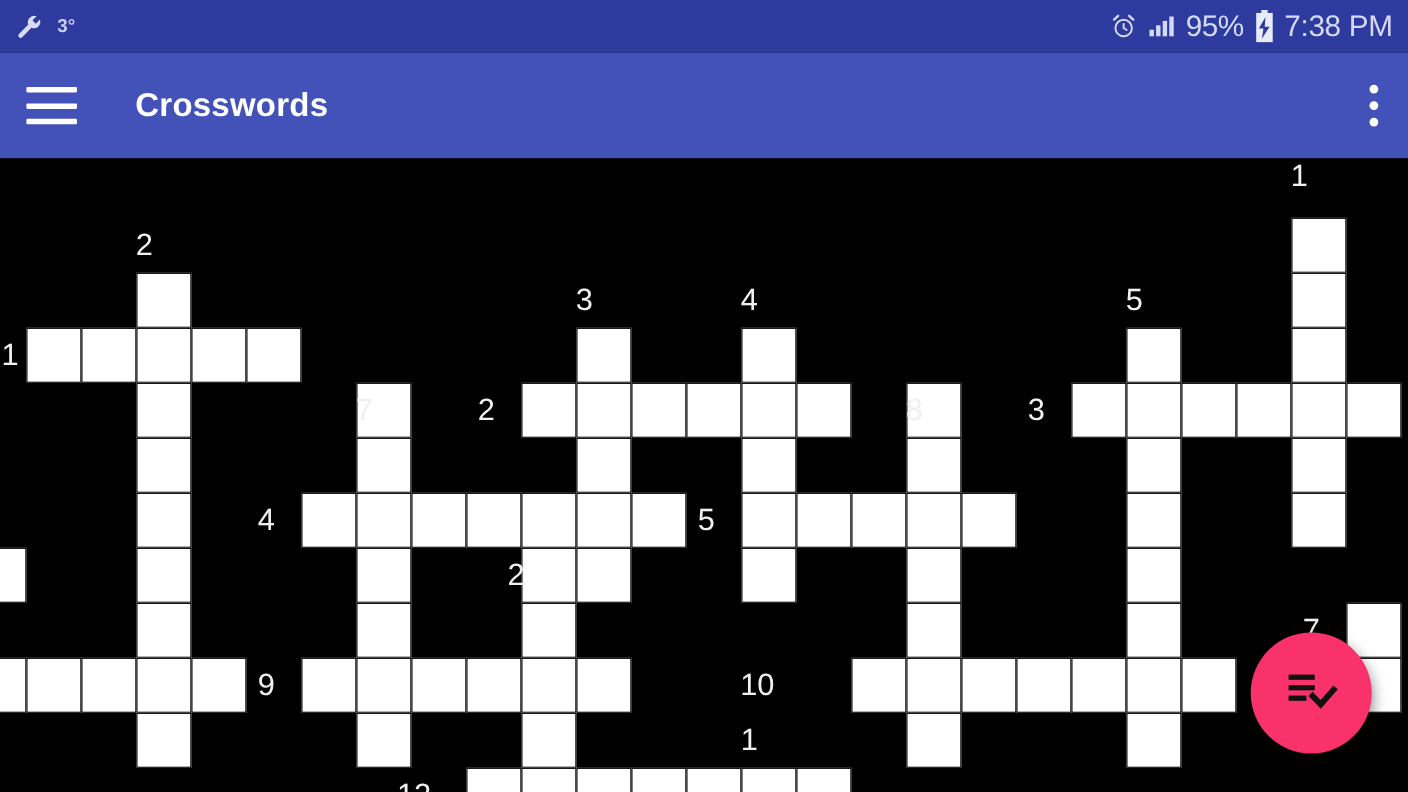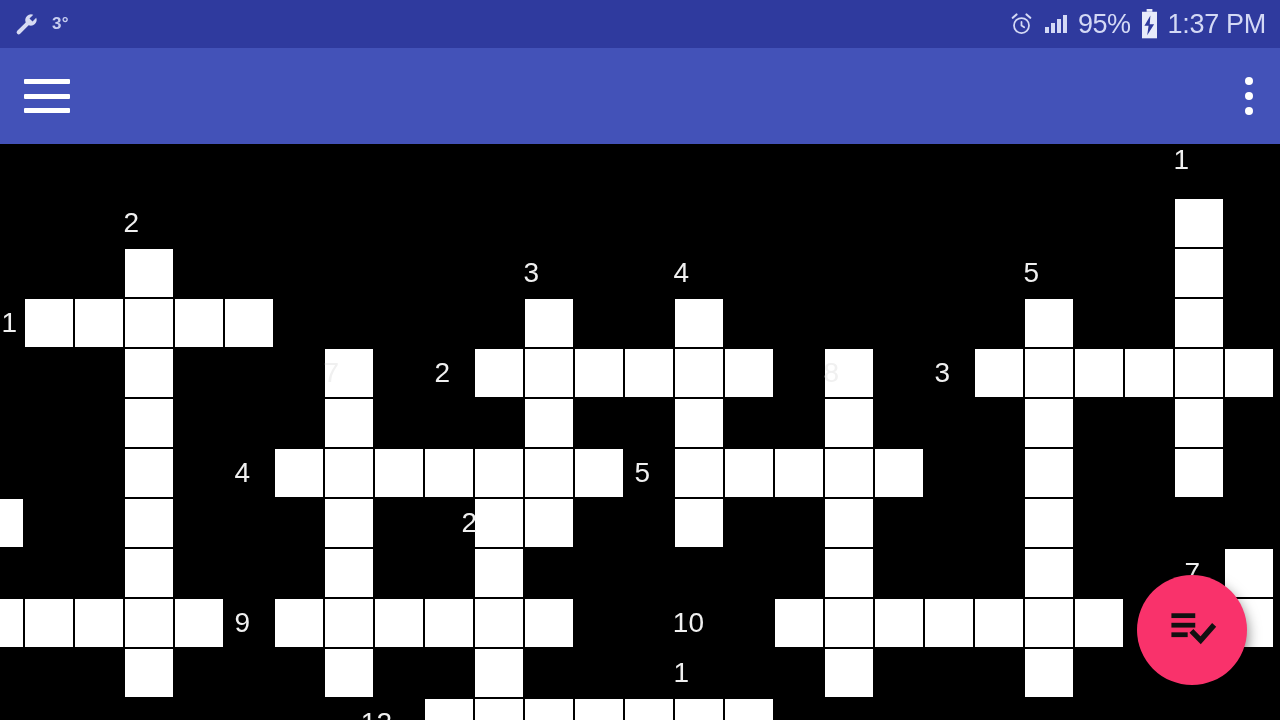--- a/index.html
+++ b/index.html
@@ -95,30 +95,31 @@
       </svg>
     </span>
     <span class="sb-pct">95%</span>
     <span>
       <svg class="icon-svg" width="19" height="30" viewBox="0 0 16 26">
         <rect x="5.5" y="0" width="5" height="2.4" fill="#e8ebfa"></rect>
         <rect x="1.5" y="2.4" width="13" height="23" fill="#e8ebfa"></rect>
         <path d="M8.8 5.6 3.6 14.6h3.6L6 22.8l6-9.6H8.2z" fill="#2f3a9e"></path>
       </svg>
     </span>
-    <span class="sb-time">1:37 PM</span>
+    <span class="sb-time">7:38 PM</span>
   </div>
 </div>
 
 <div class="appbar">
   <div class="hamburger">
     <span></span>
     <span></span>
     <span></span>
   </div>
+  <div class="appbar-title">Crosswords</div>
   <div class="overflow">
     <i></i>
     <i></i>
     <i></i>
   </div>
 </div>
 
 <div class="puzzle">
     <div class="cell" style="left: 1174px; top: 54px; width: 50px; height: 50px; background: rgb(255, 255, 255);"></div>
     <div class="cell" style="left: 1174px; top: 104px; width: 50px; height: 50px; background: rgb(255, 255, 255);"></div>

